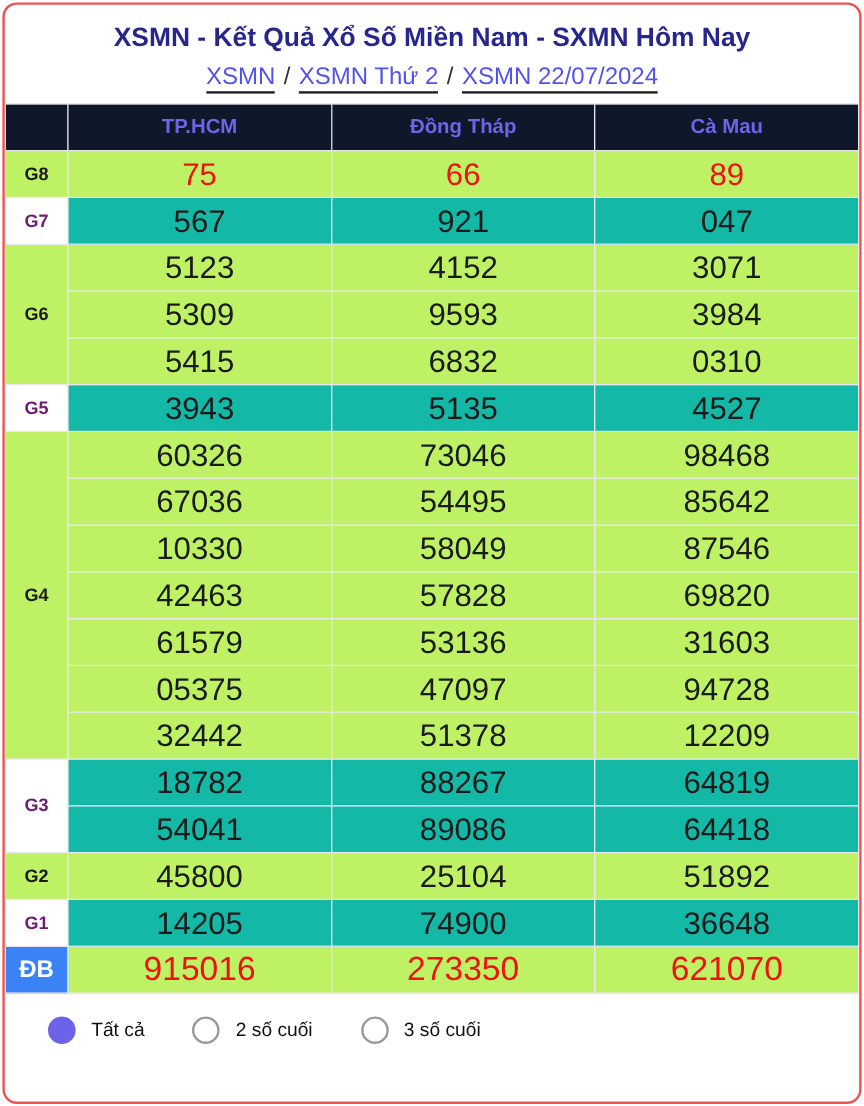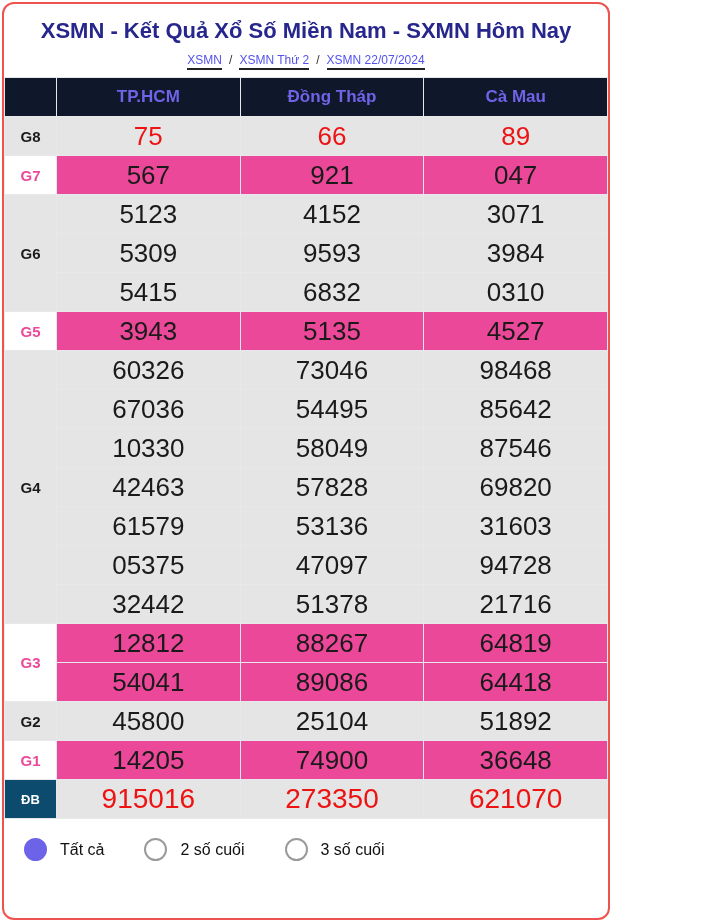--- a/index.html
+++ b/index.html
@@ -1,53 +1,53 @@
 <!DOCTYPE html>
 <html><head>
 <meta charset="utf-8">
 <style>
   * { margin:0; padding:0; box-sizing:border-box; }
   html,body { width:720px; height:922px; background:#ffffff; font-family:"Liberation Sans", sans-serif; }
   .card {
-    position:absolute; left:2px; top:2px; width:608px; height:918px;
+    position:absolute; left:2px; top:2px; width:716px; height:918px;
     border:2px solid #ef5350; border-radius:12px; background:#ffffff; overflow:hidden;
   }
   .title {
     margin-top:14px; text-align:center; font-size:22px; font-weight:bold; color:#26268c;
   }
   .breadcrumb {
-    margin-top:9px; text-align:center; font-size:12px; color:#444;
+    margin-top:9px; text-align:center; font-size:20px; color:#444;
   }
   .breadcrumb a {
     color:#5352ed; text-decoration:none; border-bottom:2px solid #222;
     padding-bottom:1px; font-weight:normal; cursor:pointer;
   }
   .breadcrumb .sep { margin:0 7px; color:#333; }
   table.results {
     margin-top:10px; width:100%; border-collapse:collapse; table-layout:fixed;
   }
   table.results col.c-label { width:52px; }
   table.results th, table.results td {
     border:1px solid #e8e8ec; height:39px; text-align:center; vertical-align:middle;
   }
   tr.head th {
     background:#0f172a; color:#6f63e8; font-size:17px; font-weight:bold; height:39px;
   }
-  th.prize { font-size:15px; font-weight:bold; color:#ec4899; background:#ffffff; }
-  tr.stripe td, th.prize-stripe { background:#e5e5e5;margin-left:40px; }
-  tr.white td { background:#ec4899; }
+  th.prize { font-size:15px; font-weight:bold; color:#701a75; background:#ffffff; }
+  tr.stripe td, th.prize-stripe { background:#bef264;margin-left:40px; }
+  tr.white td { background:#14b8a6; }
   th.prize-stripe { font-size:15px; font-weight:bold; color:#1a1a1a; }
   td.num { font-size:26px; font-weight:normal; color:#1a1a1a; }
   td.red { color:#ed1313; }
   td.db-val { font-size:28px; }
   th.db {
-    background:#0c4a6e; color:#ffffff; font-size:13px; font-weight:bold;
+    background:#3b82f6; color:#ffffff; font-size:20px; font-weight:bold;
   }
   .footer {
-    display:flex; align-items:center; gap:40px; padding:19px 0 0 20px;
+    display:flex; align-items:center; gap:40px; padding:19px 0 0 36px;
   }
   .radio-item { display:flex; align-items:center; gap:13px; cursor:pointer; }
   .radio {
     width:23px; height:23px; border-radius:50%; background:#ffffff; border:2px solid #9a9a9a; display:inline-block;
   }
   .radio.selected { background:#6c63e8; border:2px solid #6c63e8; }
   .radio-label { font-size:16px; color:#111; }
 </style>
 </head>
 <body>
@@ -140,26 +140,26 @@
       <td class="num">31603</td>
     </tr>
     <tr class="stripe">
       <td class="num">05375</td>
       <td class="num">47097</td>
       <td class="num">94728</td>
     </tr>
     <tr class="stripe">
       <td class="num">32442</td>
       <td class="num">51378</td>
-      <td class="num">21716</td>
+      <td class="num">12209</td>
     </tr>
 
     <tr class="white">
       <th class="prize" rowspan="2">G3</th>
-      <td class="num">12812</td>
+      <td class="num">18782</td>
       <td class="num">88267</td>
       <td class="num">64819</td>
     </tr>
     <tr class="white">
       <td class="num">54041</td>
       <td class="num">89086</td>
       <td class="num">64418</td>
     </tr>
 
     <tr class="stripe">

